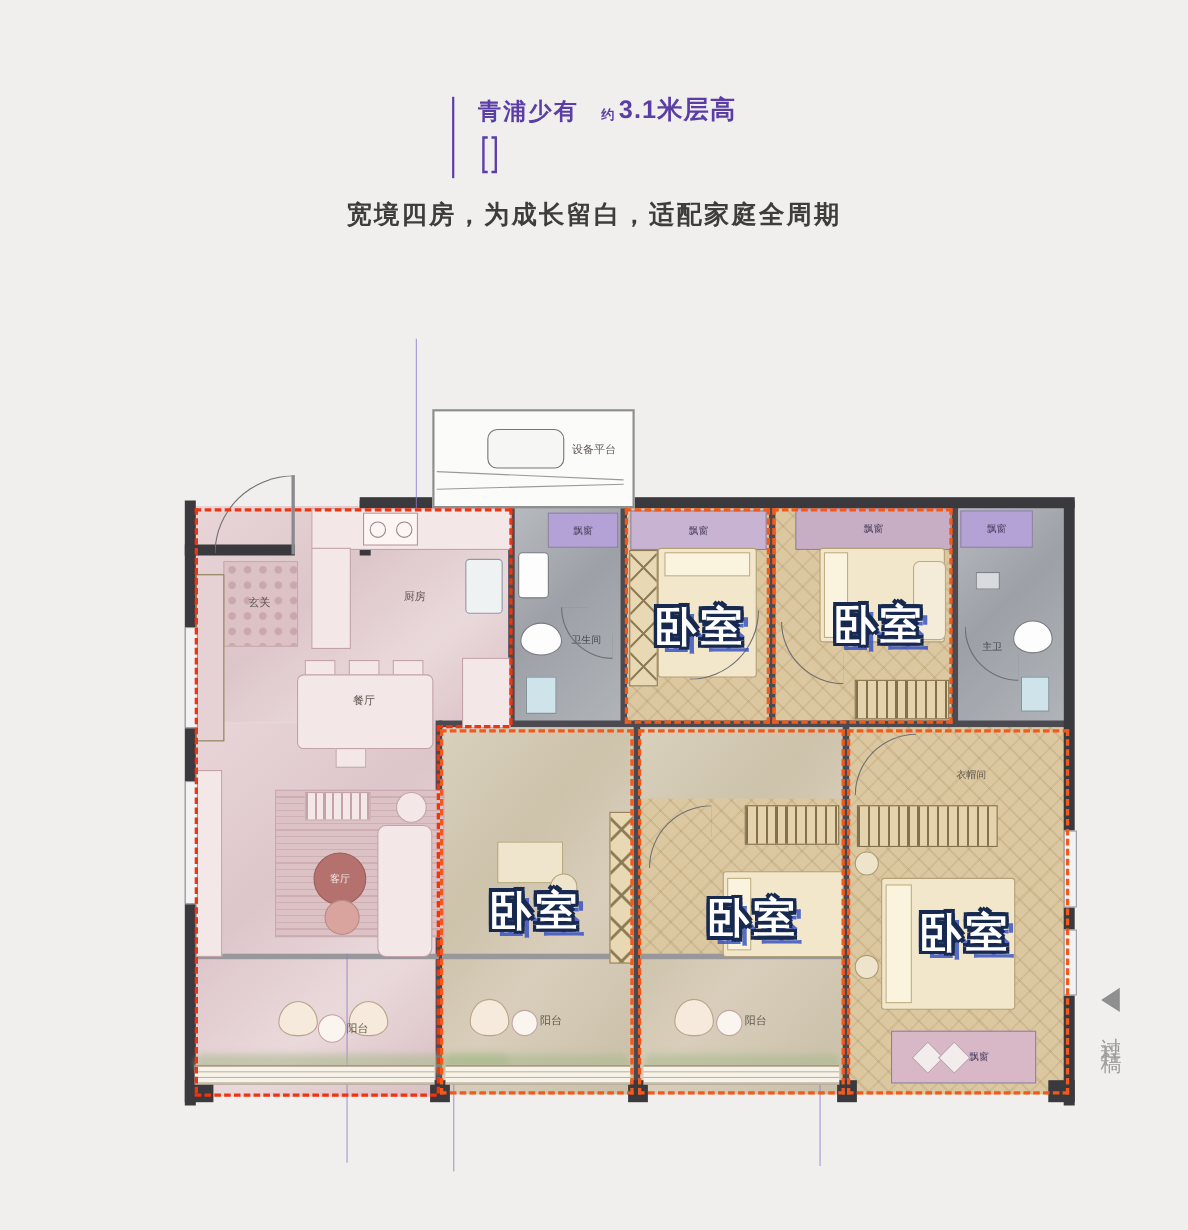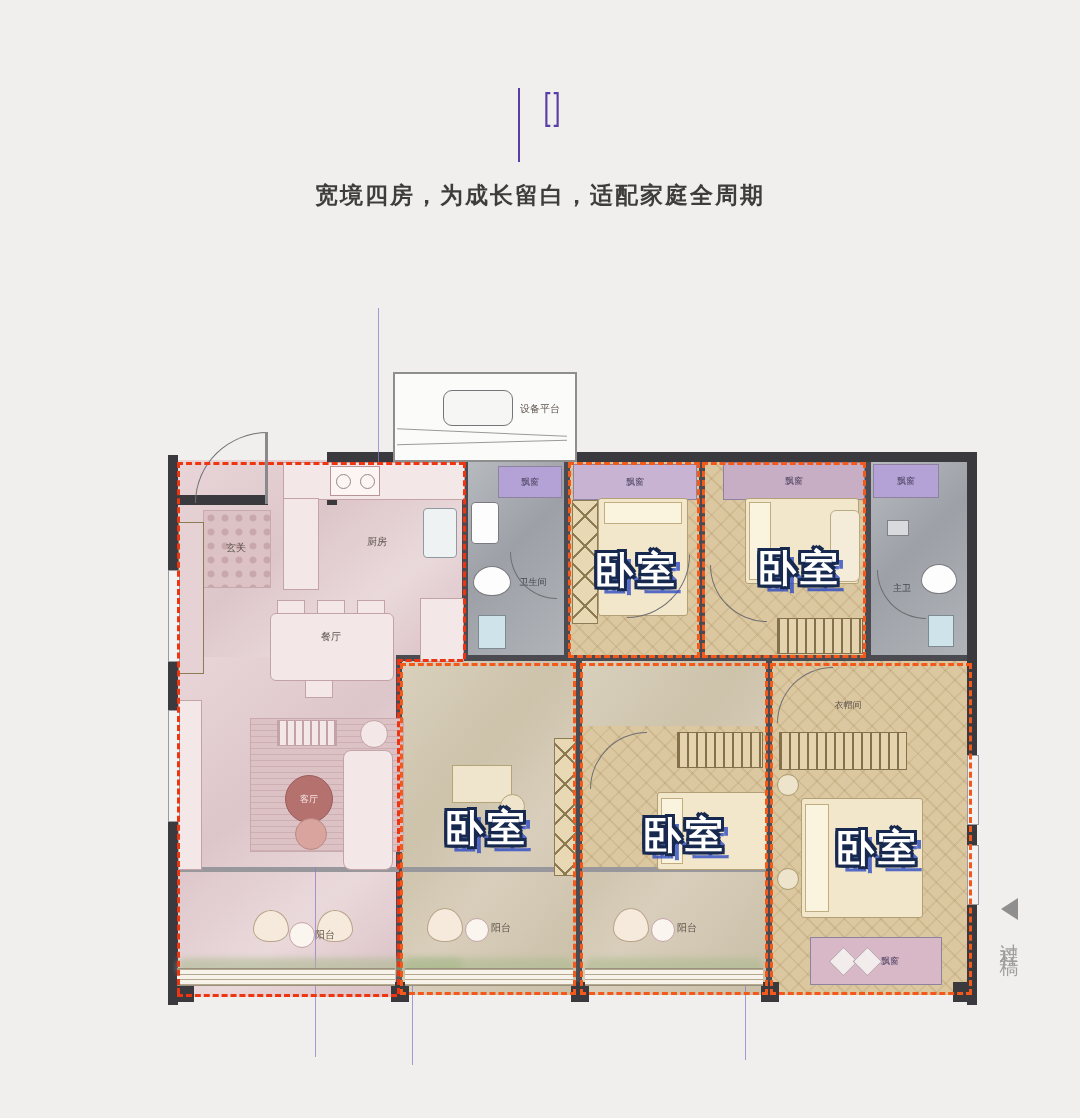--- a/index.html
+++ b/index.html
@@ -88,20 +88,25 @@
   #wm .wm-text{writing-mode:vertical-rl;font-size:19px;color:#9e9e9e;letter-spacing:7px;}
 </style>
 </head>
 <body>
 
 <div id="stage">
 
   <div id="hdr">
     <div class="vdiv"></div>
     <div class="spec-col">
+      <div class="spec-line1">
+        <span class="spec-hl">青浦少有</span>
+        <span class="spec-approx">约</span>
+        <span class="spec-h">3.1米层高</span>
+      </div>
       <div class="spec-line2">
         <span class="bracket">[</span>
         <span class="bracket">]</span>
       </div>
     </div>
   </div>
   <div id="subtitle">宽境四房，为成长留白，适配家庭全周期</div>
 
   <div id="plan">
 
@@ -257,21 +262,21 @@
     <div class="bed" style="left:492px;top:422px;width:108px;height:76px;"></div>
     <div class="pillow" style="left:496px;top:428px;width:20px;height:64px;"></div>
     <div class="big-bed" style="left:520px;top:465px;">卧室</div>
     <div class="chairfan" style="left:448px;top:538px;width:34px;height:32px;"></div>
     <div class="furn circ" style="left:486px;top:548px;width:22px;height:22px;background:#fbf5f0;"></div>
     <span class="lbl" style="left:522px;top:558px;">阳台</span>
     <div class="green" style="left:420px;top:588px;width:178px;height:18px;"></div>
     <div class="window" style="left:420px;top:598px;width:178px;height:16px;"></div>
 
     <div class="arc tl" style="left:612px;top:297px;width:55px;height:55px;"></div>
-    <span class="lbl" style="left:683px;top:335px;font-size:9px;">衣帽间</span>
+    <span class="lbl" style="left:718px;top:335px;font-size:9px;">衣帽间</span>
     <div class="hangers" style="left:614px;top:362px;width:126px;height:36px;"></div>
     <div class="furn circ" style="left:612px;top:404px;width:20px;height:20px;background:#eee4cb;border-color:#ab9a6e;"></div>
     <div class="furn circ" style="left:612px;top:498px;width:20px;height:20px;background:#eee4cb;border-color:#ab9a6e;"></div>
     <div class="bed" style="left:636px;top:428px;width:120px;height:118px;"></div>
     <div class="pillow" style="left:640px;top:434px;width:22px;height:106px;"></div>
     <div class="big-bed" style="left:713px;top:478px;">卧室</div>
 
     <div class="rl bt" style="left:12px;top:92px;width:288px;height:0;"></div>
     <div class="rl br" style="left:12px;top:92px;width:286px;height:197px;"></div>
     <div class="rl bt" style="left:232px;top:289px;width:66px;height:0;"></div>

